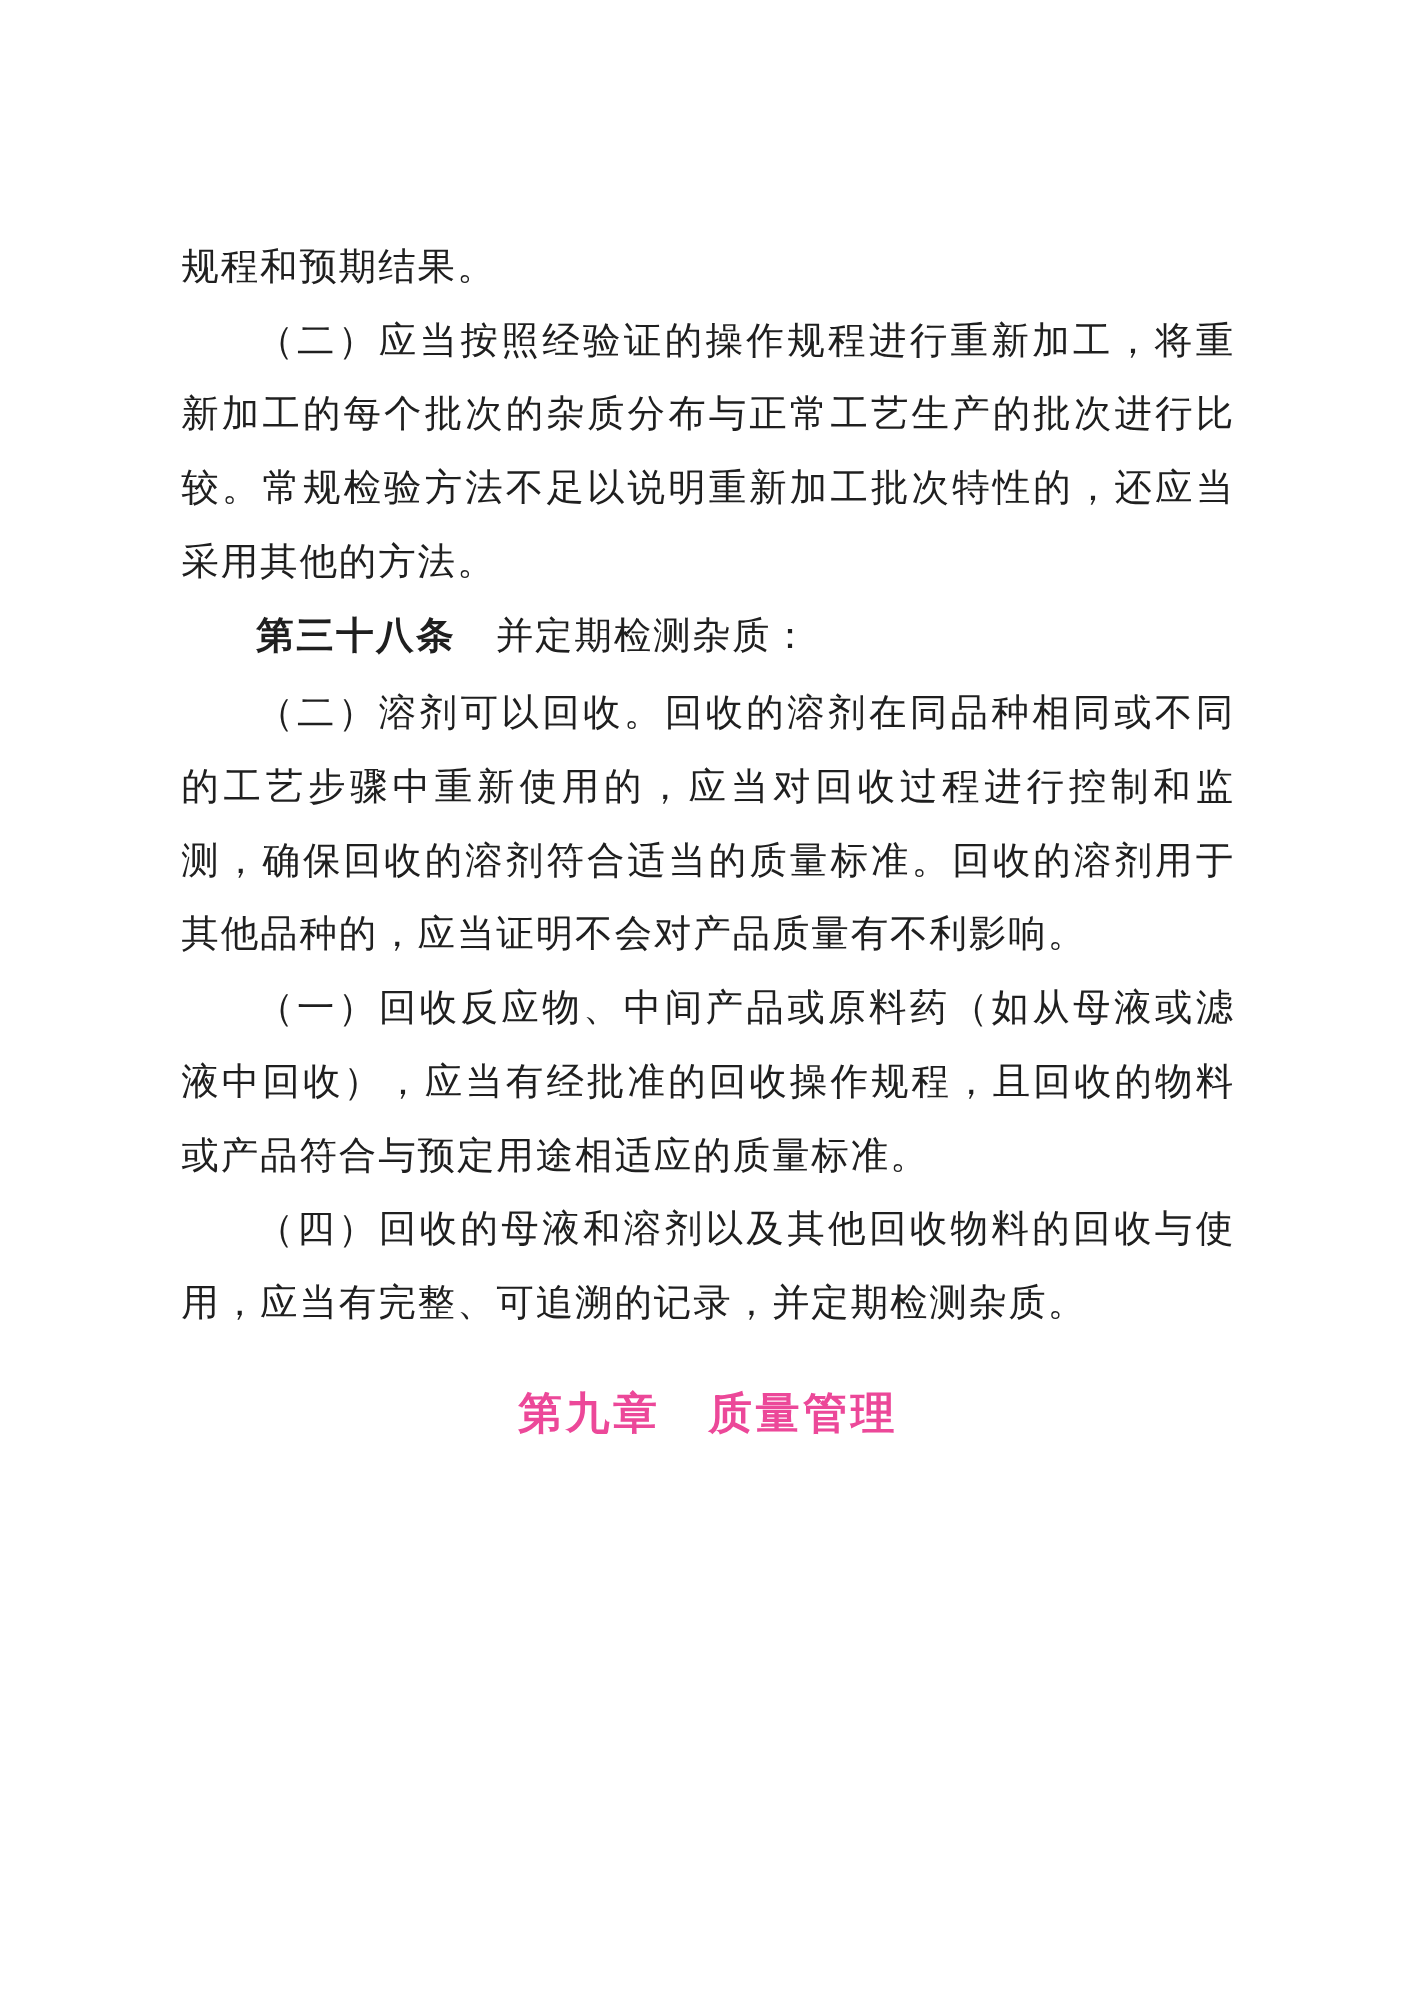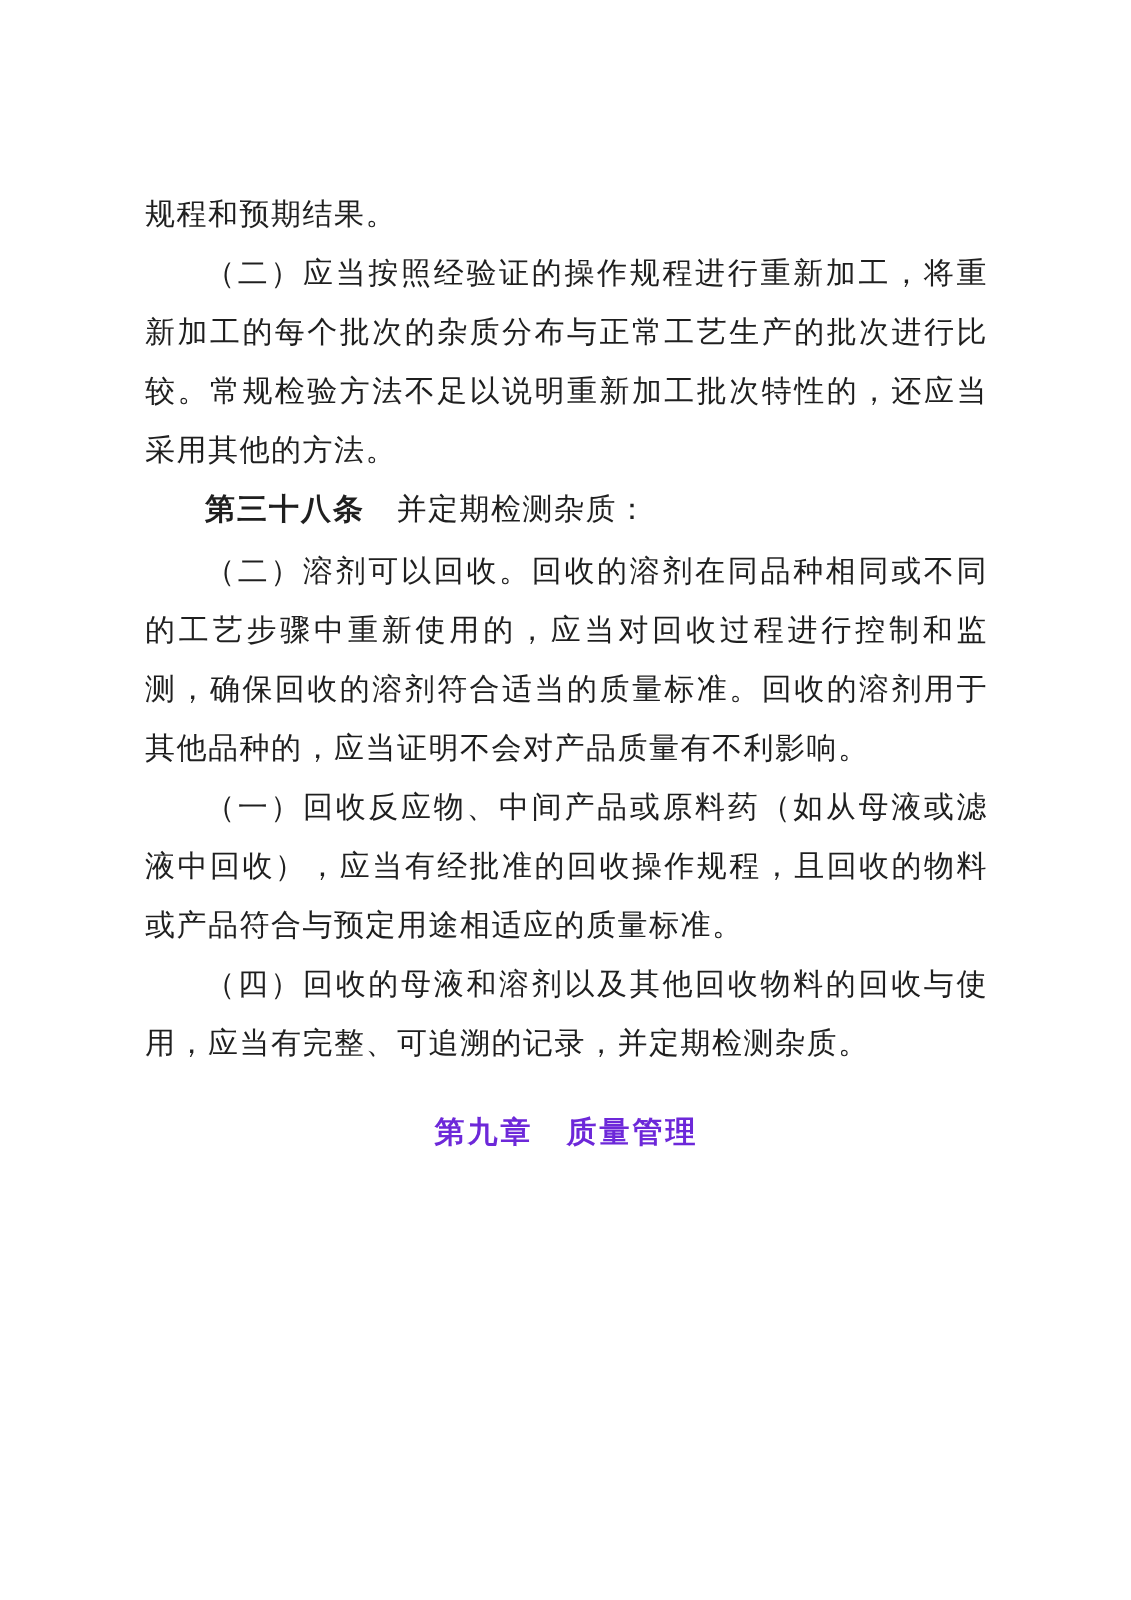--- a/index.html
+++ b/index.html
@@ -37,26 +37,26 @@
   }
   .article-no {
     font-family: Liberation Mono, monospace;
     font-weight: 700;
     letter-spacing: 2px;
     margin-right: 1.05em;
   }
   .chapter {
     margin: 30px 0;
     font-family: "DejaVu Sans", "Liberation Sans", sans-serif;
-    font-size: 30px;
+    font-size: 35px;
     font-weight: 700;
     line-height: 59px;
     letter-spacing: 3px;
     text-align: center;
-    color: #6d28d9;
+    color: #ec4899;
   }
   .footer {
     position: absolute;
     left: 176px;
     top: 1512px;
     font-size: 30px;
     letter-spacing: 4px;
     color: #1f1f1f;
     font-family: "DejaVu Serif", "Liberation Serif", serif;
   }

